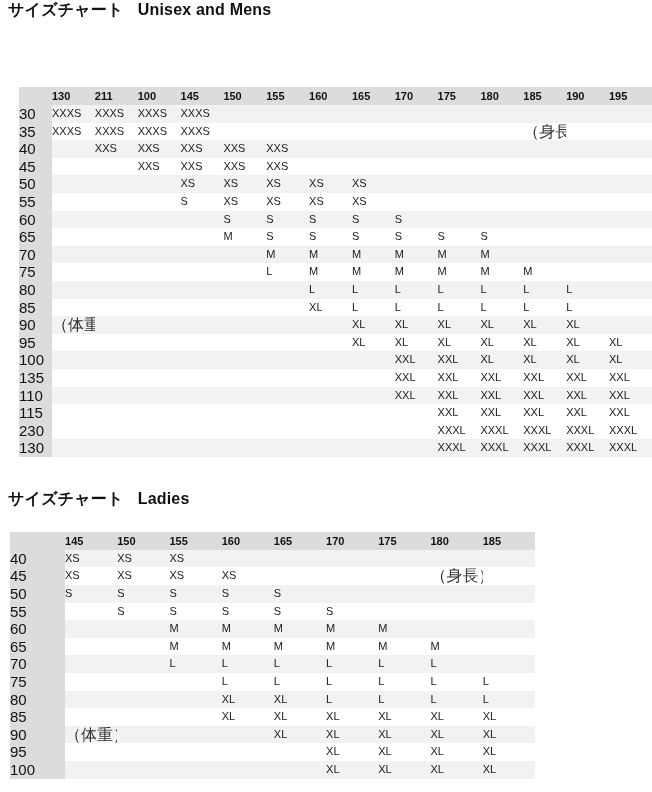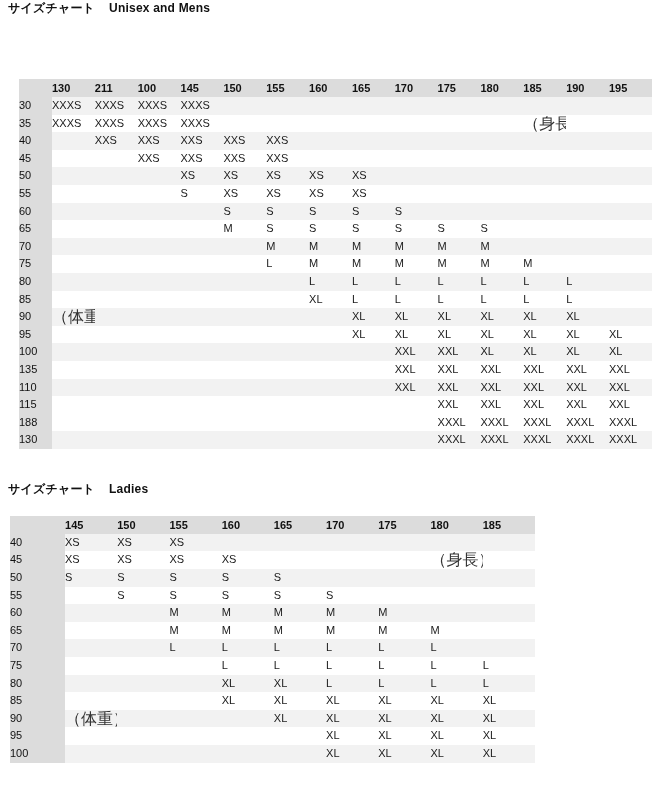--- a/index.html
+++ b/index.html
@@ -19,21 +19,21 @@
   .page {
     width: 652px;
     height: 792px;
     position: relative;
     box-sizing: border-box;
   }
 
   .chart-block { width: 652px; }
 
   .chart-title {
-    font-size: 12px;
+    font-size: 16px;
     font-weight: bold;
     color: #111111;
     padding: 0 0 4px 8px;
     letter-spacing: 0.2px;
     white-space: pre;
   }
   .chart-title .title-sub { margin-left: 14px; }
 
   table.size-table {
     border-collapse: collapse;
@@ -72,21 +72,21 @@
     color: #111111;
     height: 18px;
     line-height: 18px;
   }
   tr.col-head th.rowhead-corner { background: #dcdcdc; }
 
   
   td.row-head, th.row-head {
     background: #dcdcdc;
     font-weight: bold;
-    font-size: 11px;
+    font-size: 15px;
     color: #111111;
     padding-left: 4px;
     box-sizing: border-box;
   }
 
   
   tr.r-odd  td.cell { background: #f2f2f2; }
   tr.r-even td.cell { background: #ffffff; }
 
   td.cell {
@@ -450,21 +450,21 @@
             <td class="cell"></td>
             <td class="cell"></td>
             <td class="cell"></td>
             <td class="cell">XXL</td>
             <td class="cell">XXL</td>
             <td class="cell">XXL</td>
             <td class="cell">XXL</td>
             <td class="cell">XXL</td>
           </tr>
           <tr class="r-even">
-            <td class="row-head">188</td>
+            <td class="row-head">230</td>
             <td class="cell"></td>
             <td class="cell"></td>
             <td class="cell"></td>
             <td class="cell"></td>
             <td class="cell"></td>
             <td class="cell"></td>
             <td class="cell"></td>
             <td class="cell"></td>
             <td class="cell"></td>
             <td class="cell">XXXL</td>

